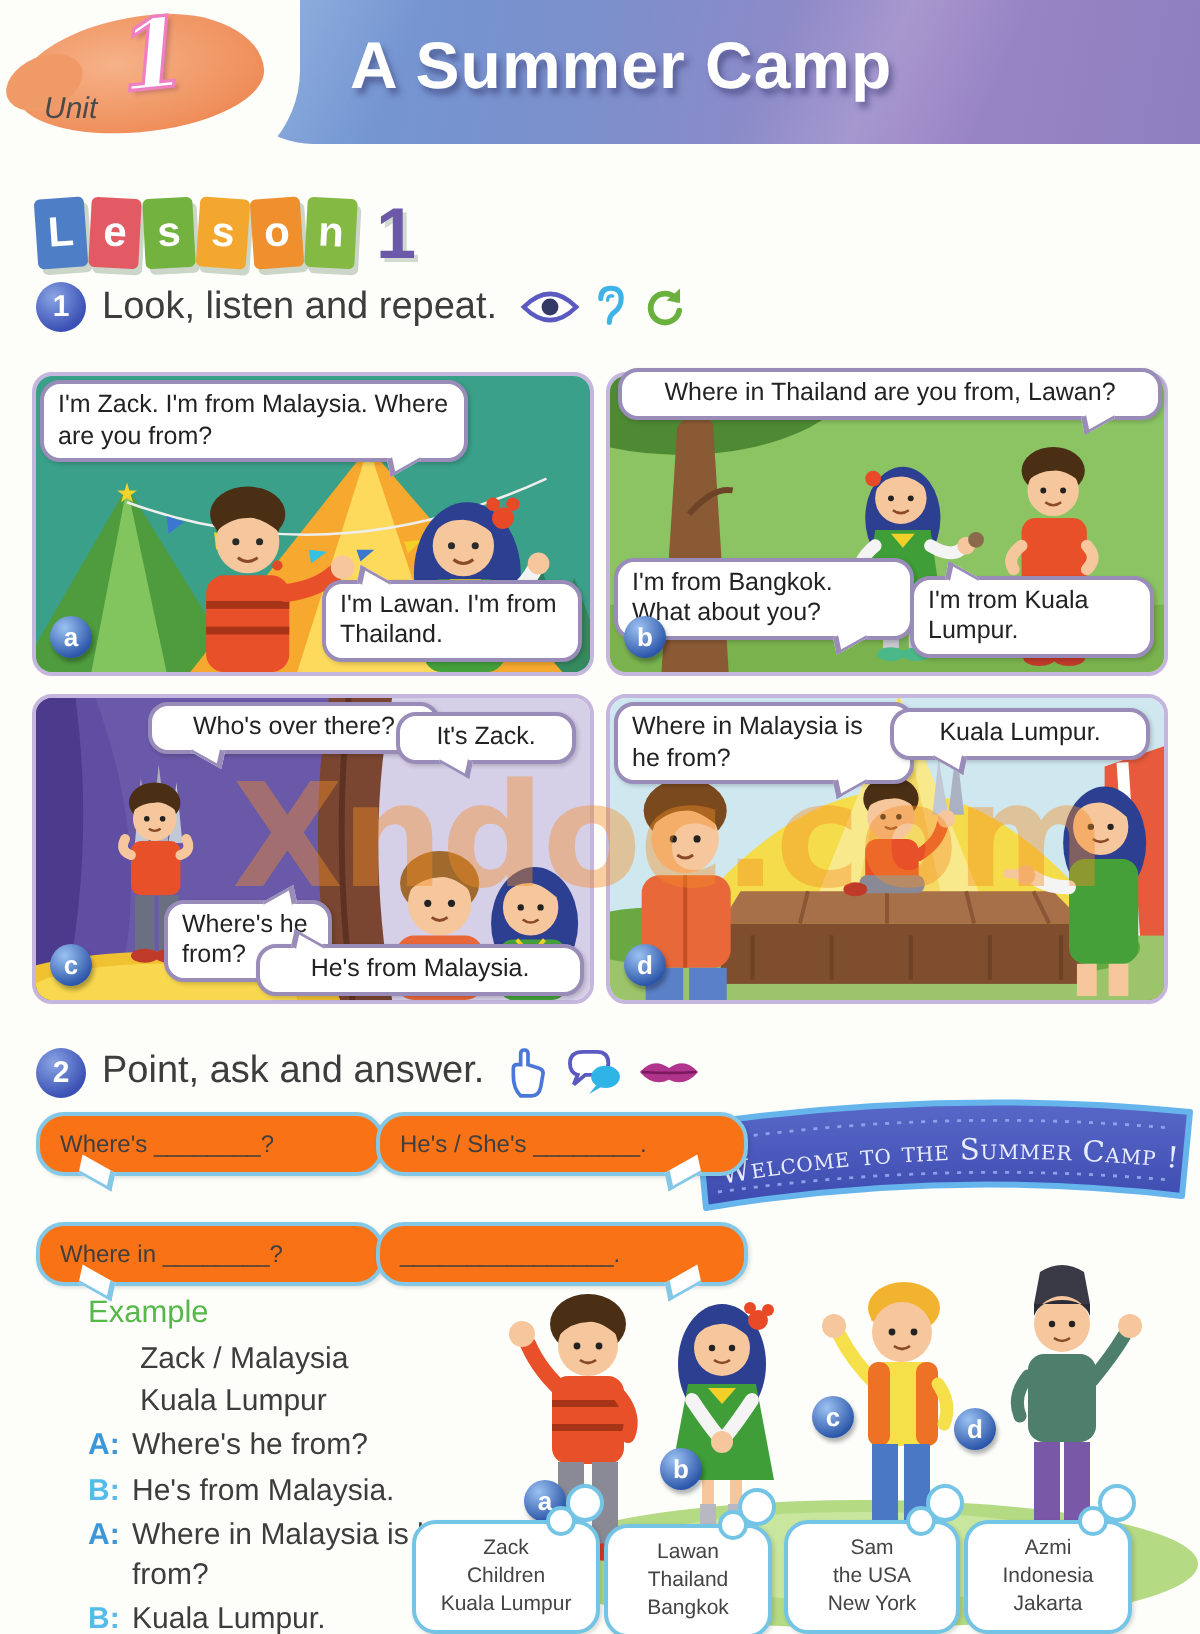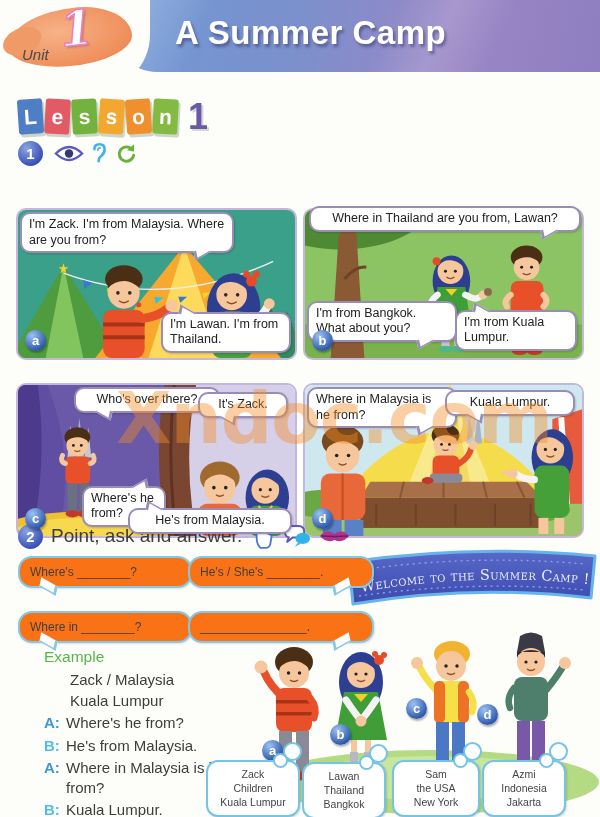--- a/index.html
+++ b/index.html
@@ -42,22 +42,22 @@
   .sec-head{position:absolute;display:flex;align-items:center;gap:8px;}
   .s1{left:18px;top:141px;} .s2{left:18px;top:523px;}
   .num-circle{width:25px;height:25px;border-radius:50%;color:#fff;font-weight:bold;font-size:15px;
     display:flex;align-items:center;justify-content:center;flex:0 0 auto;
     background:radial-gradient(circle at 35% 30%,#8aa4e4,#3a50b4 72%);}
   .sec-title{font-size:19px;color:#3d3d3d;}
   .sec-icons{display:flex;align-items:center;gap:7px;margin-left:3px;}
   .subtitle{position:absolute;left:46px;top:171px;font-size:15.5px;color:#2fa8e2;}
 
   
-  .panels{position:absolute;left:16px;top:208px;width:568px;display:grid;
-    grid-template-columns:281px 281px;grid-template-rows:152px 155px;gap:23px 6px;}
+  .panels{position:absolute;left:16px;top:186px;width:568px;display:grid;
+    grid-template-columns:281px 281px;grid-template-rows:152px 155px;gap:9px 6px;}
   .panel{position:relative;border:2px solid #c4b6dc;border-radius:10px;background:#fff;}
   .scene{position:absolute;inset:0;border-radius:8px;overflow:hidden;}
   .scene svg{display:block;width:100%;height:100%;}
   .pbubble{--bc:#9a8cb8;position:absolute;background:#fff;border:2px solid var(--bc);
     border-radius:10px;padding:3px 7px;font-size:12.5px;line-height:1.25;color:#222;z-index:5;
     box-shadow:1px 1px 2px rgba(0,0,0,.18);}
   .pbubble::after{content:"";position:absolute;width:10px;height:10px;background:#fff;}
   .tbl::after{bottom:-7px;left:22px;border-right:2px solid var(--bc);border-bottom:2px solid var(--bc);transform:skew(38deg) rotate(45deg);}
   .tbr::after{bottom:-7px;right:24px;border-right:2px solid var(--bc);border-bottom:2px solid var(--bc);transform:skew(-38deg) rotate(45deg);}
   .ttl::after{top:-7px;left:18px;border-left:2px solid var(--bc);border-top:2px solid var(--bc);transform:skew(38deg) rotate(45deg);}
@@ -130,20 +130,21 @@
     <span class="tile t1">e</span>
     <span class="tile t2">s</span>
     <span class="tile t3">s</span>
     <span class="tile t4">o</span>
     <span class="tile t5">n</span>
     <span class="lesson-num">1</span>
   </div>
 
   <div class="sec-head s1">
     <span class="num-circle">1</span>
+    <span class="sec-title">Look, listen and repeat.</span>
     <span class="sec-icons">
       <svg width="30" height="19" viewBox="0 0 32 20">
           <path d="M2,10 Q16,-4 30,10 Q16,24 2,10 Z" fill="#fff" stroke="#5a5ac0" stroke-width="2.4"></path>
           <circle cx="16" cy="10" r="4.5" fill="#333a66"></circle>
         </svg>
       <svg width="17" height="23" viewBox="0 0 20 26">
           <path d="M4,8 Q4,2 10,2 Q16,2 16,8 Q16,13 12,16 Q9,18 9,22" fill="none" stroke="#3fb2e8" stroke-width="3" stroke-linecap="round"></path>
           <path d="M8,9 Q8,6 11,6.5" stroke="#3fb2e8" stroke-width="2" fill="none" stroke-linecap="round"></path>
         </svg>
       <svg width="22" height="22" viewBox="0 0 26 26">

